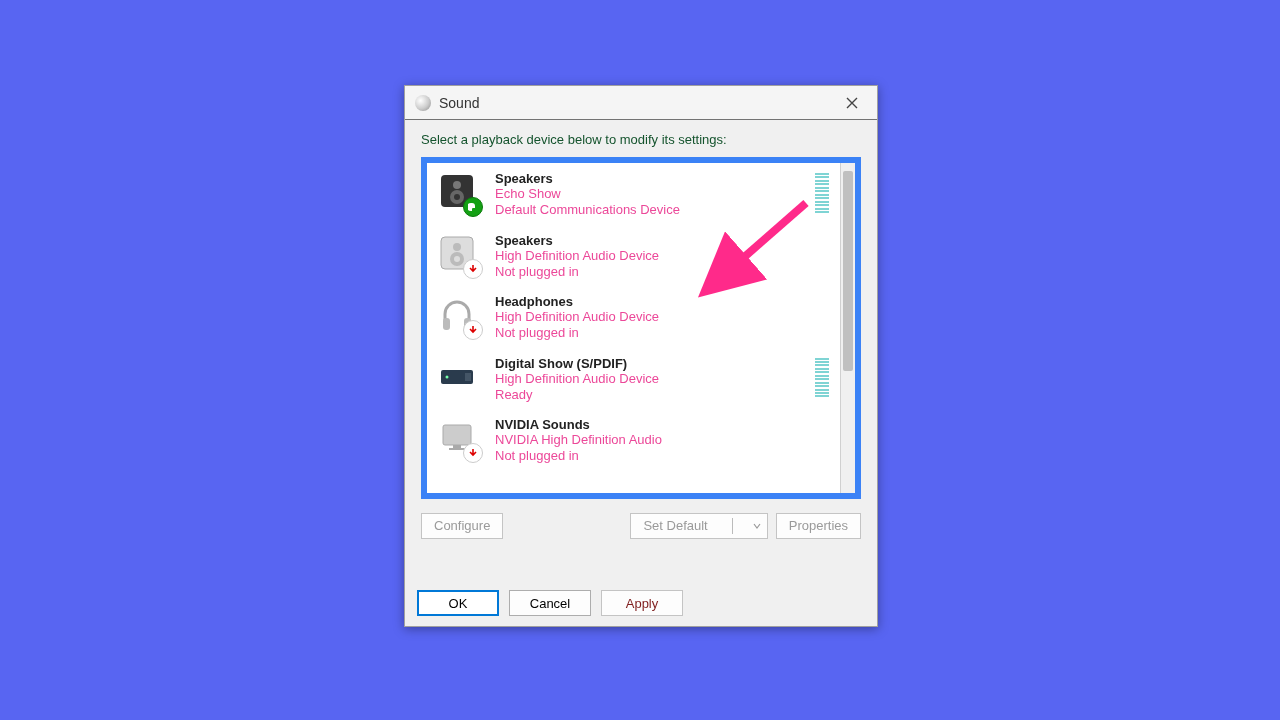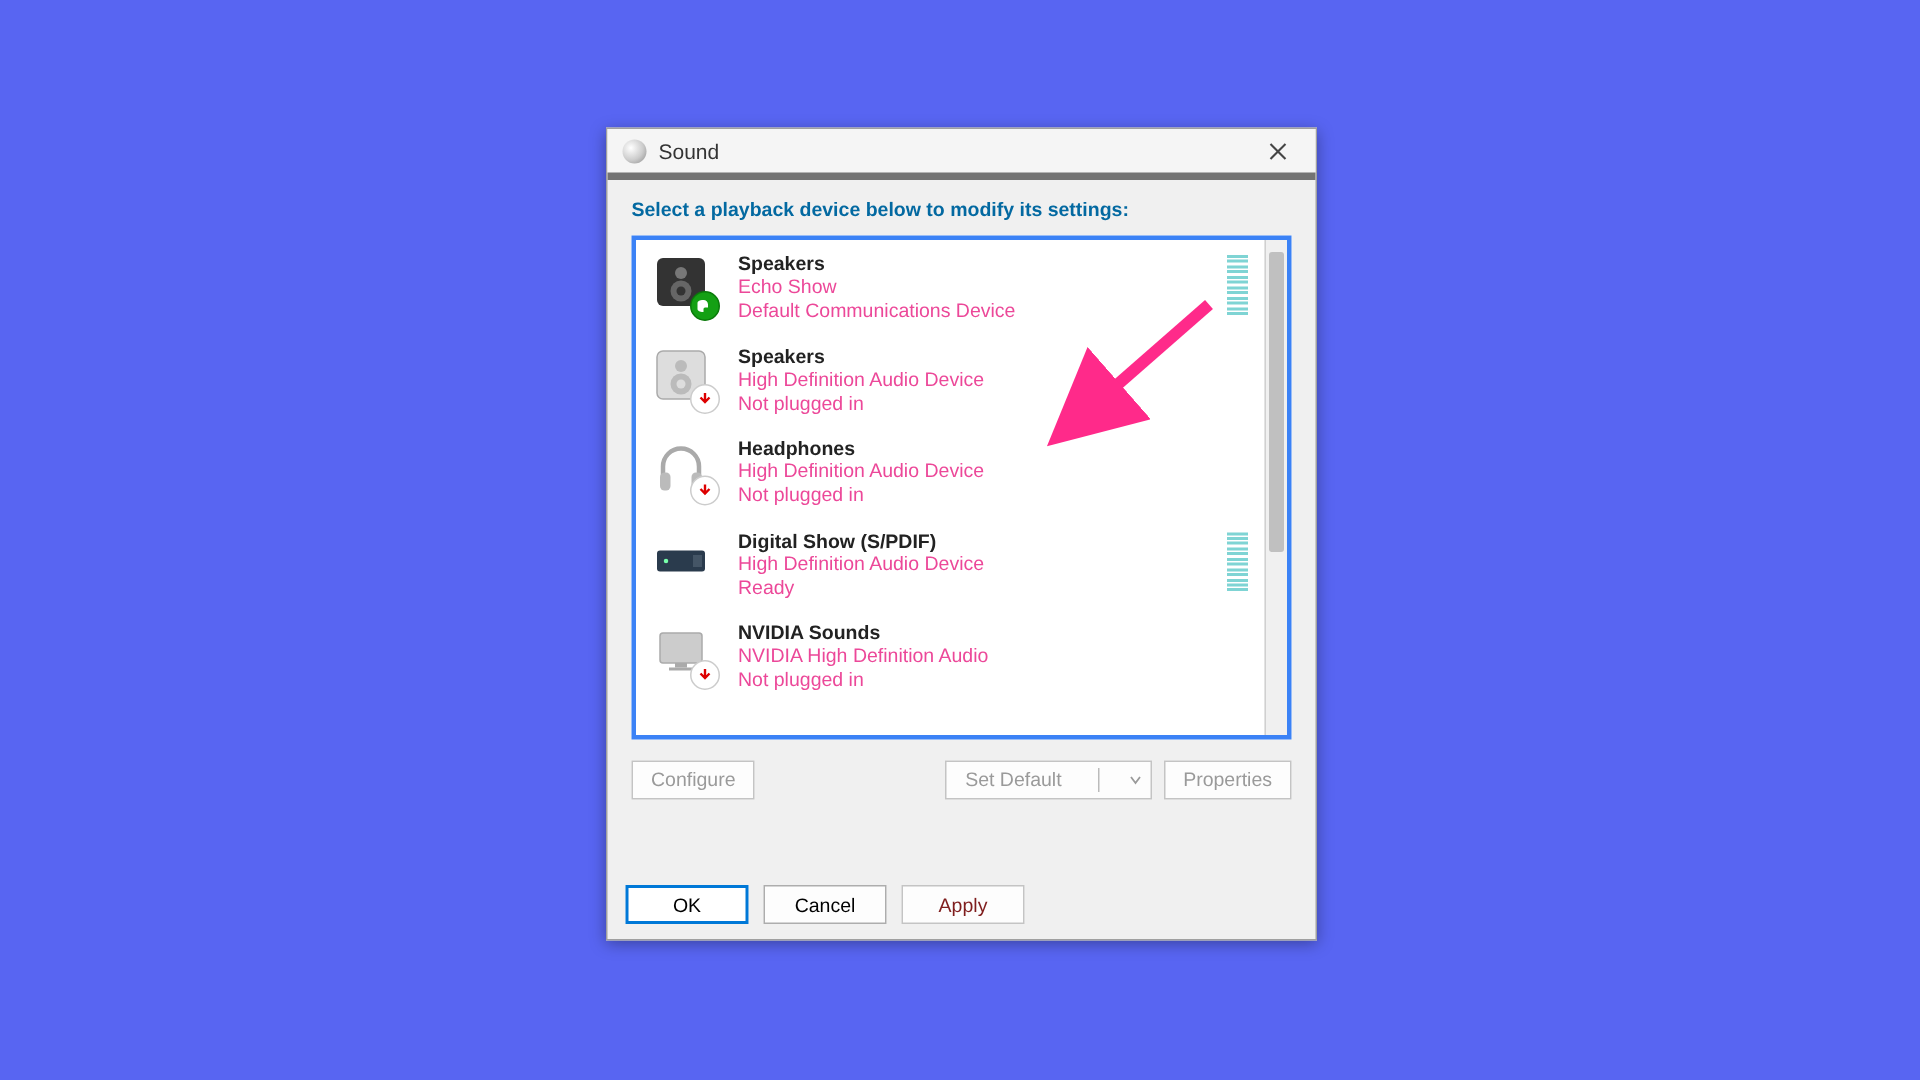--- a/index.html
+++ b/index.html
@@ -1,27 +1,27 @@
 <!DOCTYPE html>
 <html><head>
 <meta charset="utf-8">
 <style>
   html,body{margin:0;padding:0;width:1280px;height:720px;background:#5865f2;font-family:"Segoe UI",Tahoma,Arial,sans-serif;font-size:13px;color:#222;overflow:hidden}
   .dialog{position:absolute;left:404px;top:85px;width:472px;height:540px;background:#f0f0f0;border:1px solid #a0a0a0;box-shadow:0 2px 10px rgba(0,0,0,.35)}
-  .titlebar{height:34px;display:flex;align-items:center;padding:0 6px 0 10px;background:#f5f5f5;border-bottom:5px solid #737373;box-sizing:border-box}
+  .titlebar{height:34px;display:flex;align-items:center;padding:0 6px 0 10px;background:#f5f5f5;border-bottom:1px solid #737373;box-sizing:border-box}
   .titlebar .ico{width:16px;height:16px;border-radius:50%;background:radial-gradient(circle at 35% 35%,#fff,#ccc 55%,#888);margin-right:8px;flex:0 0 auto}
   .titlebar .ttl{flex:1;color:#333;font-size:14px}
   .titlebar .close{width:38px;height:24px;display:flex;align-items:center;justify-content:center;cursor:default}
   .titlebar .close svg{width:12px;height:12px}
   .tabs{display:flex;align-items:flex-end;gap:2px;padding:8px 8px 0 8px;border-bottom:1px solid #bcbcbc;height:34px;box-sizing:border-box}
   .tab{padding:4px 10px 5px 10px;font-size:13px;color:#555;border:1px solid transparent;border-bottom:none;border-radius:3px 3px 0 0;cursor:default}
   .tab.active{background:#f0f0f0;border-color:#bcbcbc;color:#000;position:relative;top:1px}
   .body{padding:12px 16px 0 16px}
-  .instr{color:#0369a1;font-size:13px;margin-bottom:10px;font-weight:700}
-  .list{border:3px solid #3b82f6;background:#fff;height:330px;position:relative;overflow:hidden}
+  .instr{color:#14532d;font-size:13px;margin-bottom:10px;font-weight:400}
+  .list{border:6px solid #3b82f6;background:#fff;height:330px;position:relative;overflow:hidden}
   .list-inner{position:absolute;left:0;top:0;right:14px;bottom:0;overflow:hidden}
   .scrollbar-track{position:absolute;right:0;top:0;bottom:0;width:14px;background:#f0f0f0;border-left:1px solid #d0d0d0}
   .scrollbar-thumb{position:absolute;left:2px;right:2px;top:8px;height:200px;background:#c0c0c0;border-radius:2px}
   .row{display:flex;align-items:flex-start;padding:8px 10px 6px 10px;min-height:52px;box-sizing:border-box;position:relative}
   .dev-icon{position:relative;width:40px;height:40px;margin-right:18px;flex:0 0 auto}
   .dev-icon .badge{position:absolute;right:-6px;bottom:-6px;width:18px;height:18px;border-radius:50%;background:#fff;border:1px solid #ccc;display:flex;align-items:center;justify-content:center}
   .badge.ok{background:#14a014;border-color:#0b7a0b}
   .badge.unplug{background:#fff}
   .badge svg{width:10px;height:10px}
   .dev-name{font-weight:600;font-size:13px;color:#222}

